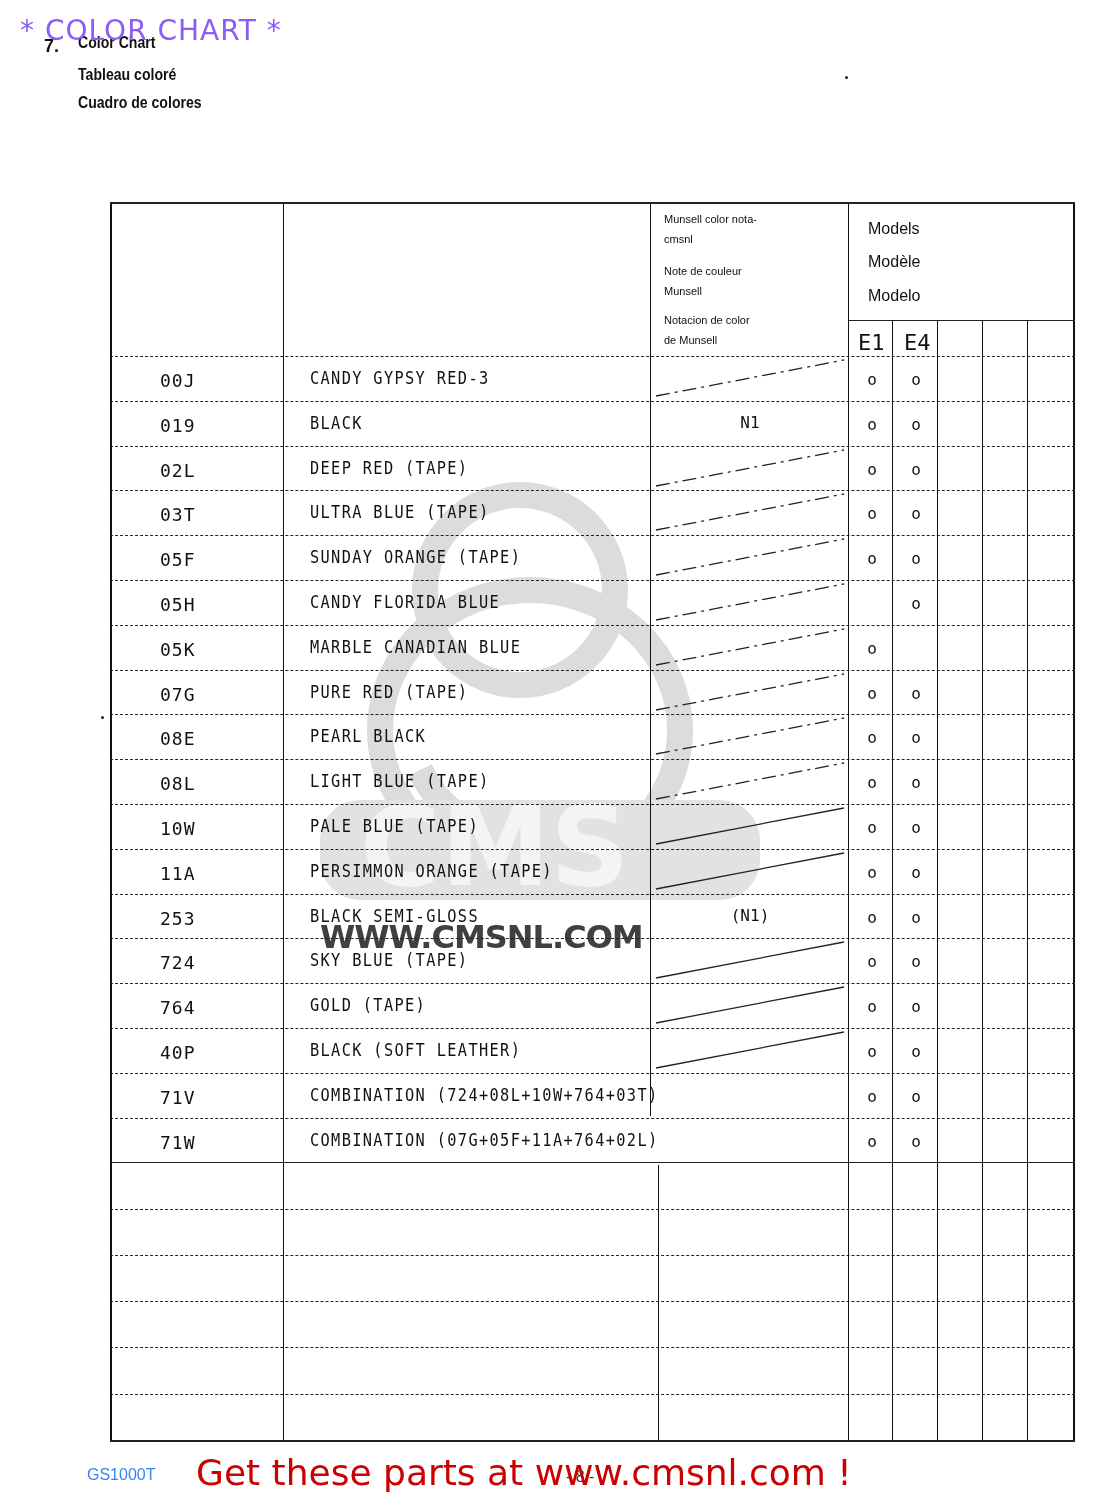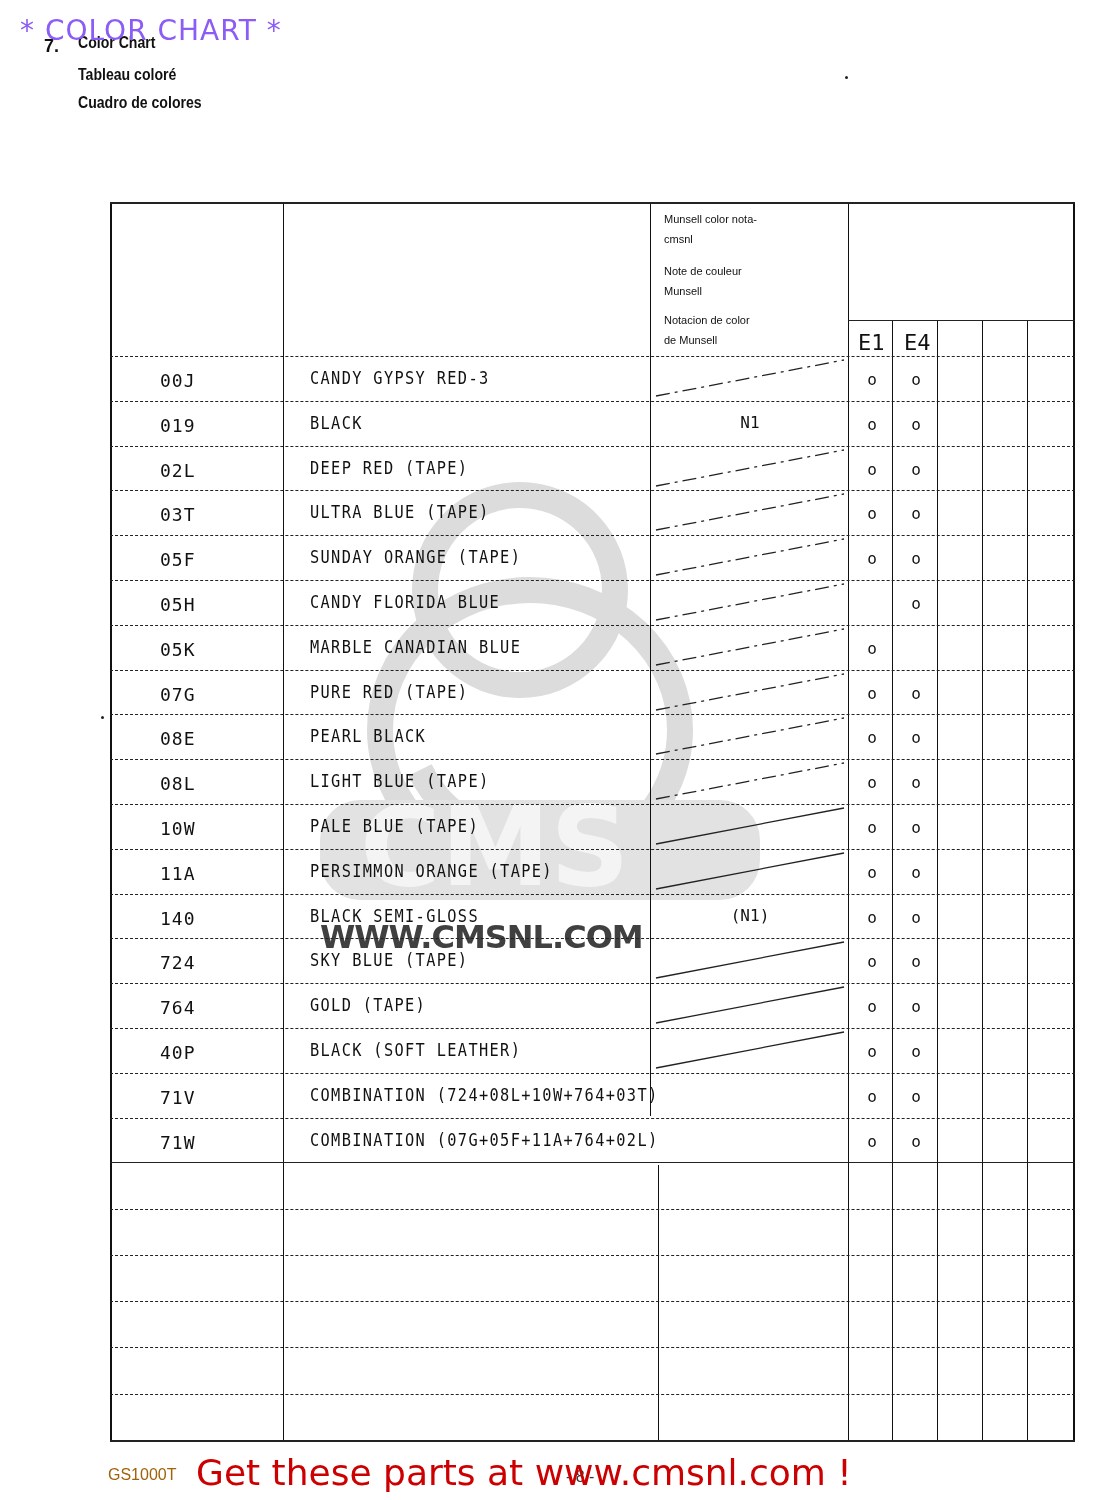--- a/index.html
+++ b/index.html
@@ -19,21 +19,21 @@
   .vline{position:absolute;top:0;width:0;border-left:1.5px solid #111;}
   .hline{position:absolute;left:0;height:0;border-top:1.5px dashed #222;}
   .hline.solid{border-top-style:solid;}
   .row{position:absolute;left:0;width:965px;height:45px;}
   .code{position:absolute;left:50px;width:80px;font-family:"DejaVu Sans Mono",monospace;font-size:18px;letter-spacing:1px;top:14px;}
   .desc{position:absolute;left:200px;font-family:"DejaVu Sans Mono",monospace;font-size:17px;letter-spacing:1.5px;top:12px;white-space:nowrap;transform:scaleX(0.9);transform-origin:left;}
   .mun{position:absolute;left:545px;width:190px;text-align:center;font-family:"DejaVu Sans Mono",monospace;font-size:16px;top:12px;}
   .mark{position:absolute;width:44px;text-align:center;font-family:"DejaVu Sans Mono",monospace;font-size:16px;top:14px;}
   .diag{position:absolute;left:542px;width:196px;height:44px;}
   .model-lbl{position:absolute;font-family:"DejaVu Sans Mono",monospace;font-size:22px;}
-  .footer-code{position:absolute;left:108px;top:1466px;font-size:16px;color:#a16207;z-index:5;}
+  .footer-code{position:absolute;left:87px;top:1466px;font-size:16px;color:#3b82f6;z-index:5;}
   .footer-ad{position:absolute;left:196px;top:1452px;font-size:36px;color:#cc0000;font-family:"DejaVu Sans",sans-serif;z-index:5;white-space:nowrap;}
   .page-num{position:absolute;left:566px;top:1468px;font-size:16px;color:#333;z-index:4;}
 </style>
 </head>
 <body>
 
 <div class="overlay-title">* COLOR CHART *</div>
 <div class="sec-num">7.</div>
 <div class="sec-title" style="top:34px">Color Chart</div>
 <div class="sec-title" style="top:66px">Tableau coloré</div>
@@ -57,20 +57,25 @@
 <div class="tbl">
 
   <div class="hdr">
     <div class="hcell munsell" style="left:542px;width:196px">
       <div class="line" style="top:6px">Munsell color nota-</div>
       <div class="line" style="top:26px">cmsnl</div>
       <div class="line" style="top:58px">Note de couleur</div>
       <div class="line" style="top:78px">Munsell</div>
       <div class="line" style="top:107px">Notacion de color</div>
       <div class="line" style="top:127px">de Munsell</div>
+    </div>
+    <div class="hcell models" style="left:738px;width:225px">
+      <div class="line" style="top:16px">Models</div>
+      <div class="line" style="top:49px">Modèle</div>
+      <div class="line" style="top:83px">Modelo</div>
     </div>
     <div class="model-lbl" style="left:746px;top:126px">E1</div>
     <div class="model-lbl" style="left:792px;top:126px">E4</div>
   </div>
 
   <div class="vline" style="left:0;height:1238px;border-left-width:2px"></div>
   <div class="vline" style="left:173px;height:1238px"></div>
   <div class="vline" style="left:540px;height:914px"></div>
   <div class="vline" style="left:548px;top:963px;height:275px"></div>
   <div class="vline" style="left:738px;height:1238px"></div>
@@ -197,21 +202,21 @@
       <span class="code">11A</span>
       <span class="desc">PERSIMMON ORANGE (TAPE)</span>
       <svg class="diag" viewBox="0 0 196 44" preserveAspectRatio="none">
           <line x1="4" y1="40" x2="192" y2="4" stroke="#222" stroke-width="1.3" stroke-dasharray="0"></line>
         </svg>
       <span class="mark" style="left:740px">o</span>
       <span class="mark" style="left:784px">o</span>
     </div>
       <div class="hline" style="top:691.5999999999999px;width:965px"></div>
       <div class="row" style="top:691.5999999999999px">
-      <span class="code">140</span>
+      <span class="code">253</span>
       <span class="desc">BLACK SEMI-GLOSS</span>
       <span class="mun">(N1)</span>
       <span class="mark" style="left:740px">o</span>
       <span class="mark" style="left:784px">o</span>
     </div>
       <div class="hline" style="top:736.4px;width:965px"></div>
       <div class="row" style="top:736.4px">
       <span class="code">724</span>
       <span class="desc">SKY BLUE (TAPE)</span>
       <svg class="diag" viewBox="0 0 196 44" preserveAspectRatio="none">

